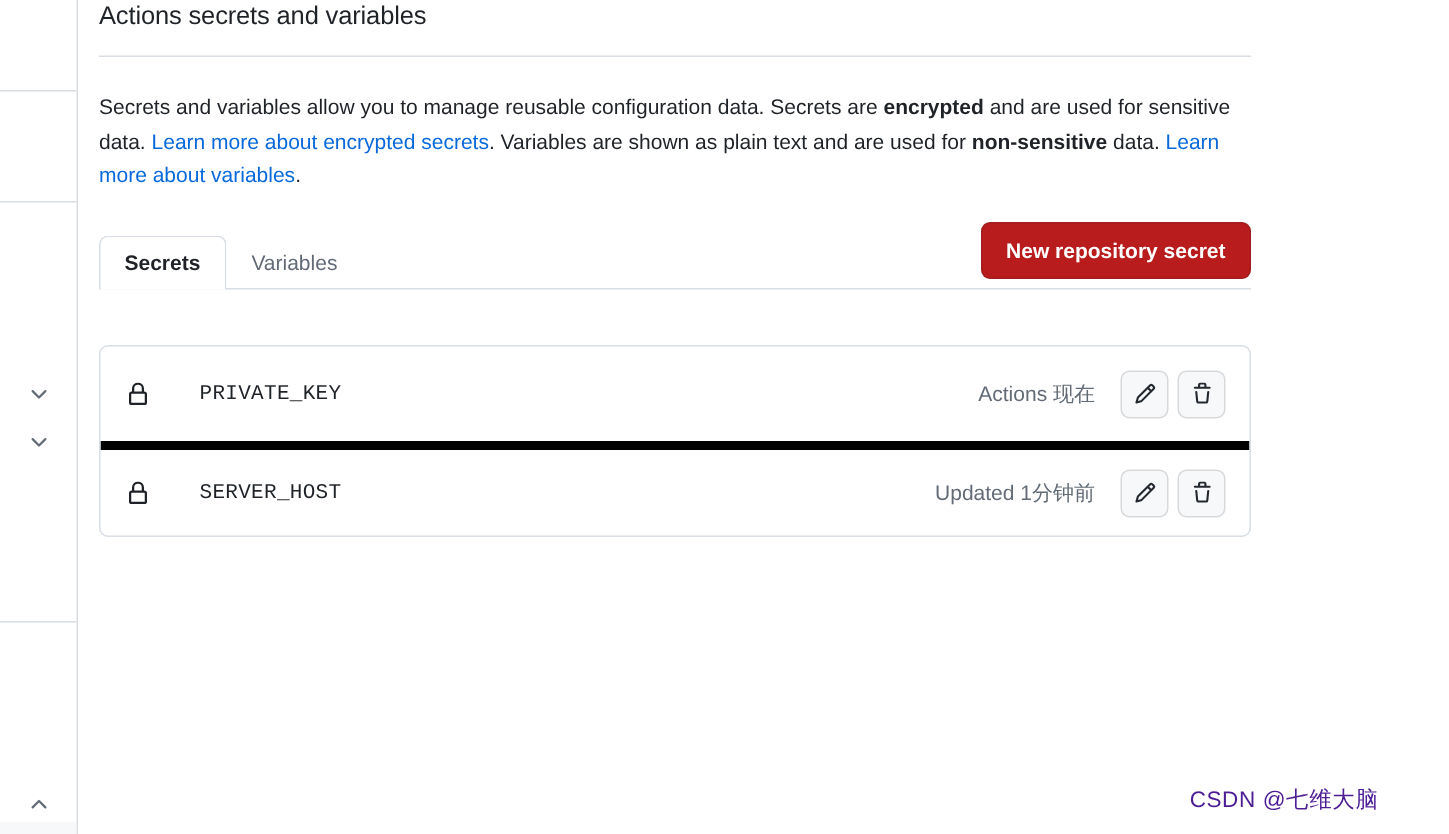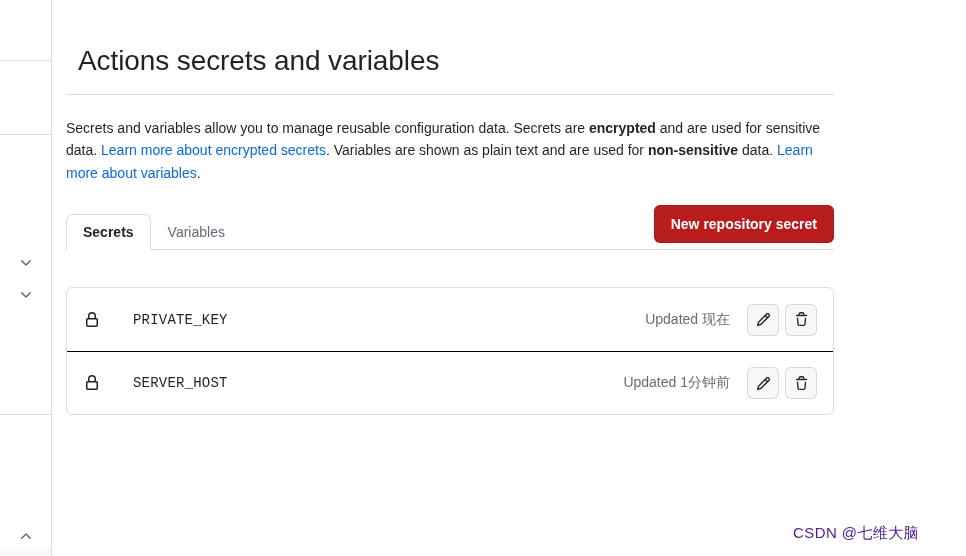--- a/index.html
+++ b/index.html
@@ -55,26 +55,25 @@
 
   
   .content {
     position: absolute;
     left: 66px;
     top: 0;
     width: 768px;
   }
 
   .page-title {
-    font-size: 28px;
+    font-size: 17px;
     font-weight: 400;
     line-height: 1.25;
     letter-spacing: -0.1px;
-    margin: 12px;
-    padding-top: 31px;
+    margin: 0;
     color: #1f2328;
   }
   .title-rule {
     margin-top: 16px;
     height: 1px;
     background: #d8dee4;
     width: 768px;
   }
 
   .para {
@@ -171,21 +170,21 @@
     background: #ffffff;
     overflow: hidden;
   }
   .row {
     display: flex;
     align-items: center;
     height: 63px;
     padding: 0 16px 0 17px;
     box-sizing: border-box;
   }
-  .row + .row { border-top: 1px solid #000000; }
+  .row + .row { border-top: 6px solid #000000; }
 
   .lock-icon {
     width: 16px;
     height: 16px;
     color: #1f2328;
     flex: 0 0 auto;
     display: block;
   }
   .secret-name {
     font-family: "Liberation Mono", "DejaVu Sans Mono", monospace;
@@ -278,21 +277,21 @@
   <div class="card">
 
     <div class="row">
       <span class="lock-icon">
         <svg viewBox="0 0 16 16" width="16" height="16" fill="currentColor" aria-hidden="true">
           <path d="M4 4a4 4 0 0 1 8 0v2h.25c.966 0 1.75.784 1.75 1.75v5.5A1.75 1.75 0 0 1 12.25 15h-8.5A1.75 1.75 0 0 1 2 13.25v-5.5C2 6.784 2.784 6 3.75 6H4Zm8.25 3.5h-8.5a.25.25 0 0 0-.25.25v5.5c0 .138.112.25.25.25h8.5a.25.25 0 0 0 .25-.25v-5.5a.25.25 0 0 0-.25-.25ZM10.5 6V4a2.5 2.5 0 1 0-5 0v2Z"></path>
         </svg>
       </span>
       <span class="secret-name">PRIVATE_KEY</span>
       <span class="row-spacer"></span>
-      <span class="updated">Updated 现在</span>
+      <span class="updated">Actions 现在</span>
       <span class="icon-btn">
         <svg viewBox="0 0 16 16" width="15" height="15" fill="currentColor" aria-hidden="true">
           <path d="M11.013 1.427a1.75 1.75 0 0 1 2.474 0l1.086 1.086a1.75 1.75 0 0 1 0 2.474l-8.61 8.61c-.21.21-.47.364-.756.445l-3.251.93a.75.75 0 0 1-.927-.928l.929-3.25c.081-.286.235-.547.445-.758l8.61-8.61Zm.176 4.823L9.75 4.81l-6.286 6.287a.253.253 0 0 0-.064.108l-.558 1.953 1.953-.558a.253.253 0 0 0 .108-.064Zm1.238-3.763a.25.25 0 0 0-.354 0L10.811 3.75l1.439 1.44 1.263-1.263a.25.25 0 0 0 0-.354Z"></path>
         </svg>
       </span>
       <span class="icon-btn">
         <svg viewBox="0 0 16 16" width="15" height="15" fill="currentColor" aria-hidden="true">
           <path d="M11 1.75V3h2.25a.75.75 0 0 1 0 1.5H2.75a.75.75 0 0 1 0-1.5H5V1.75C5 .784 5.784 0 6.75 0h2.5C10.216 0 11 .784 11 1.75ZM4.496 6.675l.66 6.6a.25.25 0 0 0 .249.225h5.19a.25.25 0 0 0 .249-.225l.66-6.6a.75.75 0 0 1 1.492.149l-.66 6.6A1.748 1.748 0 0 1 10.595 15h-5.19a1.75 1.75 0 0 1-1.741-1.575l-.66-6.6a.75.75 0 1 1 1.492-.15ZM6.5 1.75V3h3V1.75a.25.25 0 0 0-.25-.25h-2.5a.25.25 0 0 0-.25.25Z"></path>
         </svg>
       </span>

